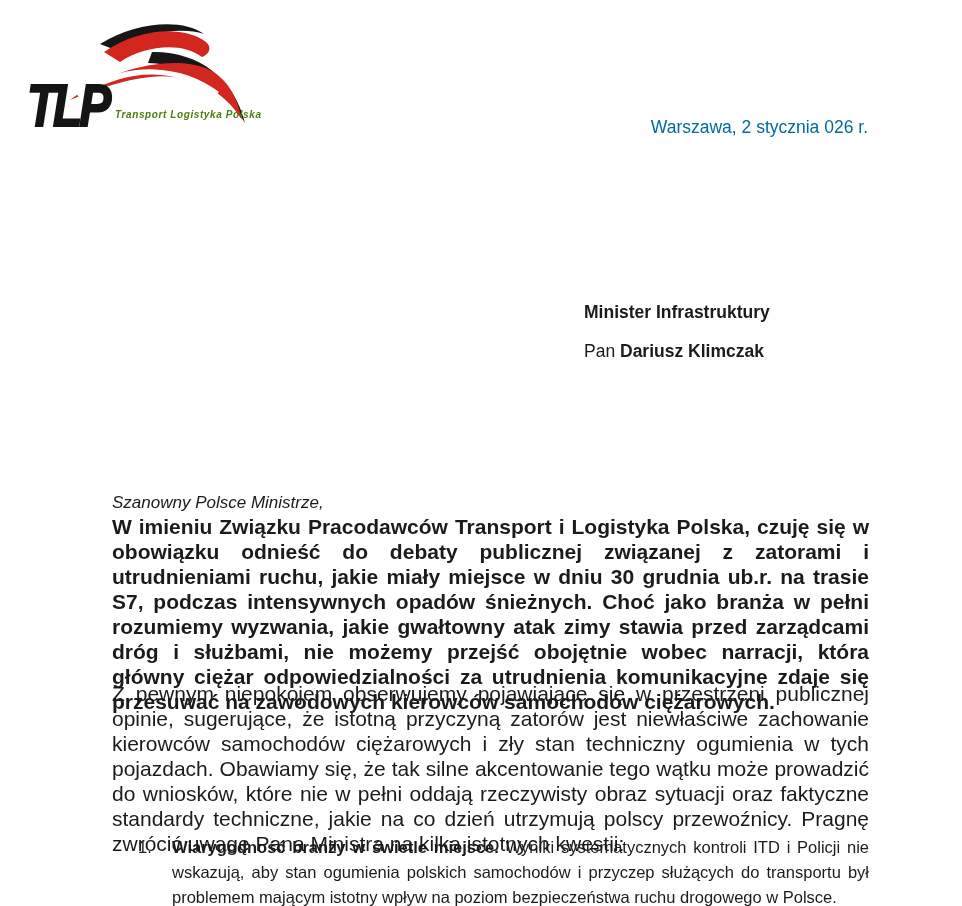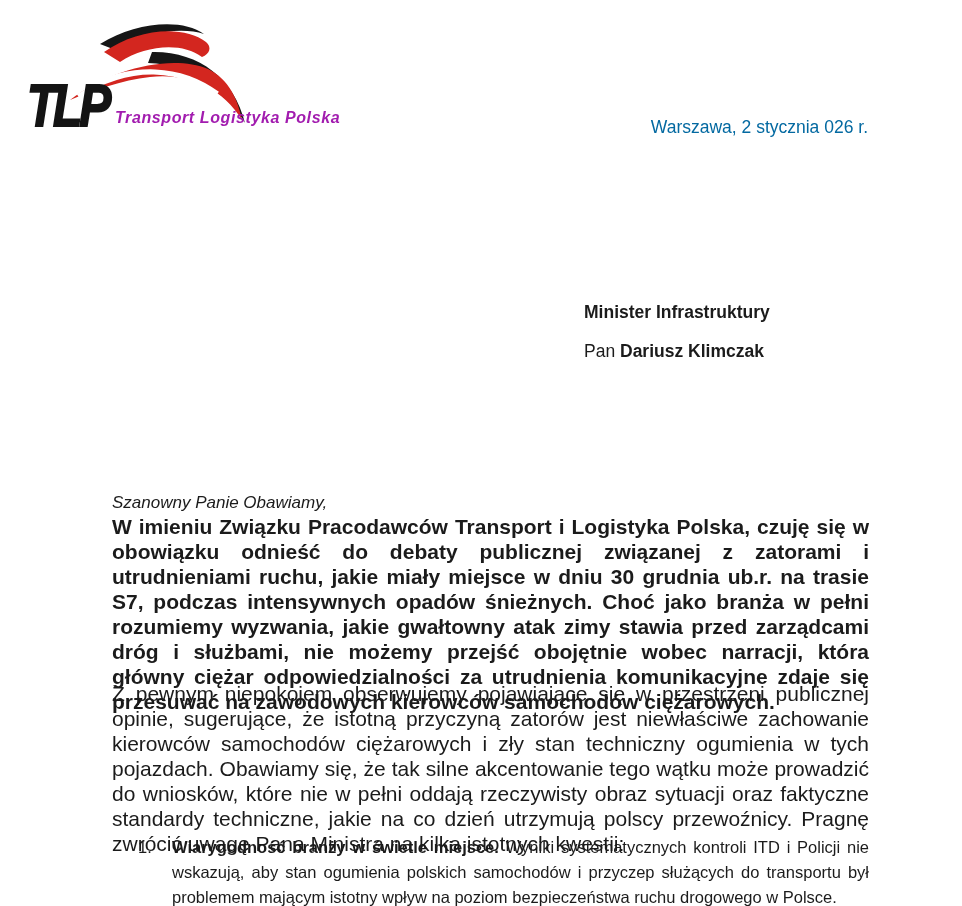--- a/index.html
+++ b/index.html
@@ -21,23 +21,23 @@
     position: absolute; left: -3px; top: 58px;
     font-size: 60px; line-height: 1;
     font-weight: bold; font-style: italic;
     letter-spacing: -4px;
     transform: scaleX(0.80); transform-origin: left top;
     color: #141414;
     -webkit-text-stroke: 2px #141414;
   }
   .logo-sub {
     position: absolute; left: 85px; top: 91px;
-    font-size: 16px; font-weight: bold; font-style: italic;
+    font-size: 10px; font-weight: bold; font-style: italic;
     letter-spacing: 0.6px;
-    color: #a21caf;
+    color: #4d7c0f;
     white-space: nowrap;
   }
 
   
   .dateline {
     position: absolute; top: 117px; right: 94px;
     font-size: 17.5px; color: #0369a1;
   }
 
   
@@ -89,21 +89,21 @@
     <div class="logo-sub">Transport Logistyka Polska</div>
   </div>
 
   <div class="dateline">Warszawa, 2 stycznia 026 r.</div>
 
   <div class="addressee">
     <p class="line bold">Minister Infrastruktury</p>
     <p class="line"><span>Pan </span><span class="bold">Dariusz Klimczak</span></p>
   </div>
 
-  <p class="greeting">Szanowny Panie Obawiamy,</p>
+  <p class="greeting">Szanowny Polsce Ministrze,</p>
 
   <p class="para bold p1">W imieniu Związku Pracodawców Transport i Logistyka Polska, czuję się w obowiązku odnieść do debaty publicznej związanej z zatorami i utrudnieniami ruchu, jakie miały miejsce w dniu 30 grudnia ub.r. na trasie S7, podczas intensywnych opadów śnieżnych. Choć jako branża w pełni rozumiemy wyzwania, jakie gwałtowny atak zimy stawia przed zarządcami dróg i służbami, nie możemy przejść obojętnie wobec narracji, która główny ciężar odpowiedzialności za utrudnienia komunikacyjne zdaje się przesuwać na zawodowych kierowców samochodów ciężarowych.</p>
 
   <p class="para p2">Z pewnym niepokojem obserwujemy pojawiające się w przestrzeni publicznej opinie, sugerujące, że istotną przyczyną zatorów jest niewłaściwe zachowanie kierowców samochodów ciężarowych i zły stan techniczny ogumienia w tych pojazdach. Obawiamy się, że tak silne akcentowanie tego wątku może prowadzić do wniosków, które nie w pełni oddają rzeczywisty obraz sytuacji oraz faktyczne standardy techniczne, jakie na co dzień utrzymują polscy przewoźnicy. Pragnę zwrócić uwagę Pana Ministra na kilka istotnych kwestii:</p>
 
   <div class="list">
     <div class="list-item">
       <span class="list-num">1.</span>
       <p class="list-text"><span class="lead">Wiarygodność branży w świetle miejsce.</span><span> Wyniki systematycznych kontroli ITD i Policji nie wskazują, aby stan ogumienia polskich samochodów i przyczep służących do transportu był problemem mającym istotny wpływ na poziom bezpieczeństwa ruchu drogowego w Polsce.</span></p>
     </div>

